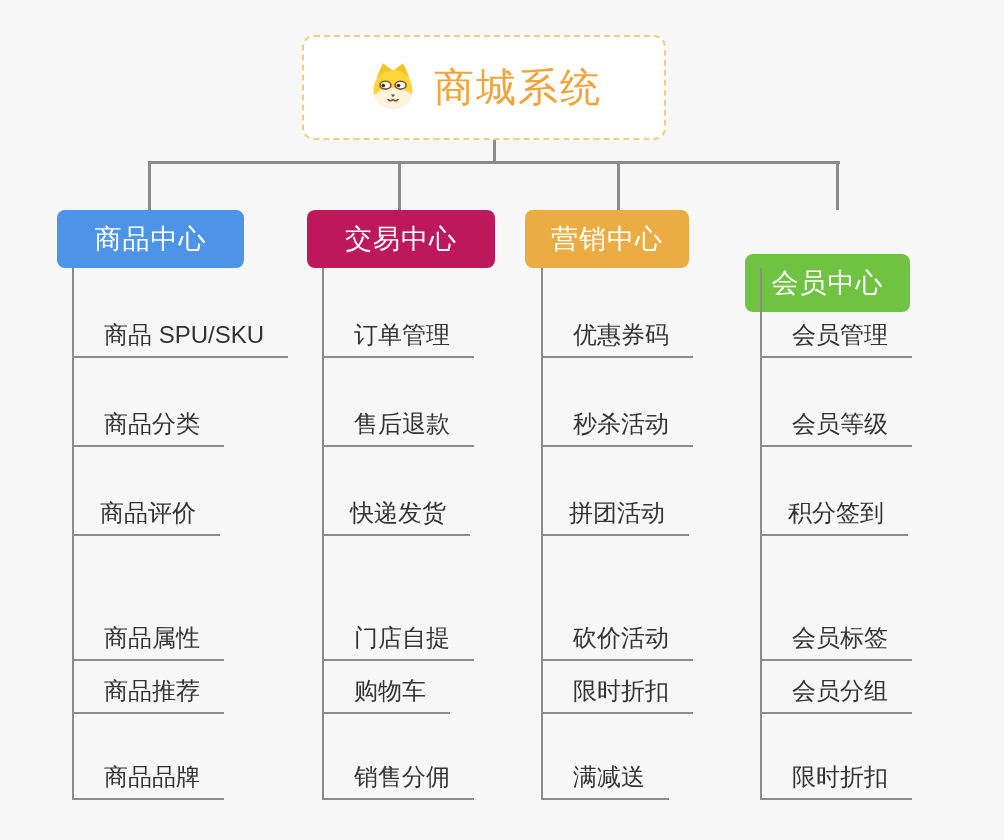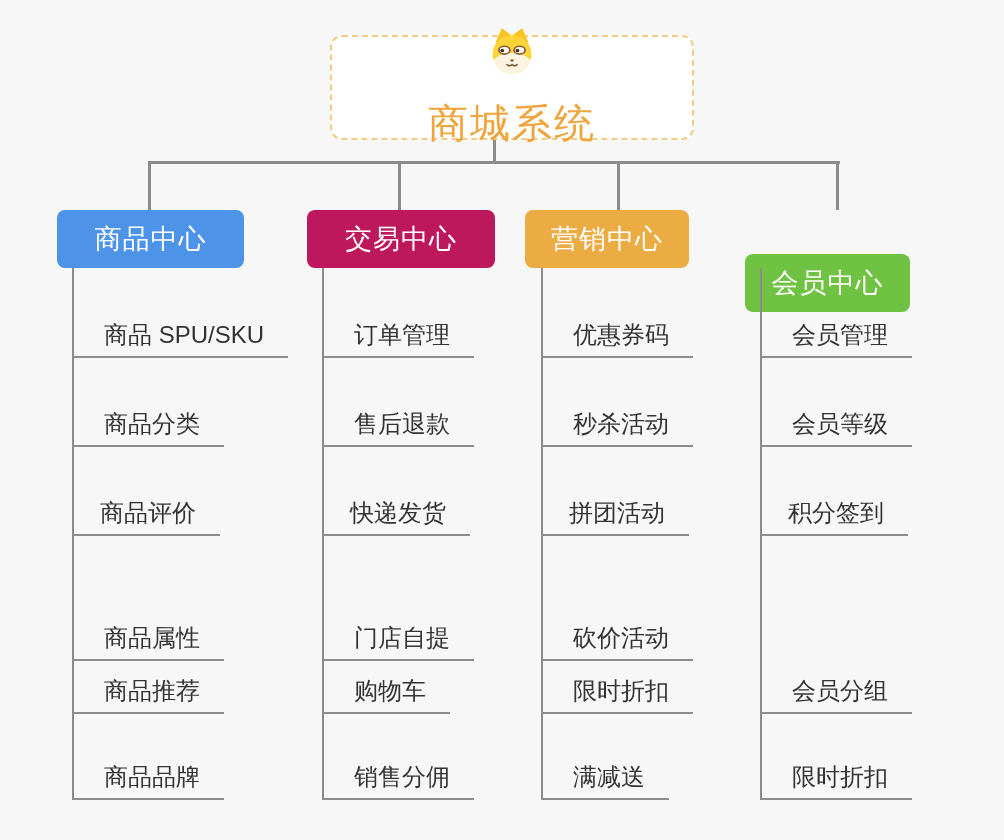--- a/index.html
+++ b/index.html
@@ -14,30 +14,29 @@
     height: 840px;
     background: #f7f7f7;
     overflow: hidden;
   }
   .line {
     position: absolute;
     background: #8b8b8b;
   }
   .root-node {
     position: absolute;
-    left: 330px; top: 35px;
+    left: 302px; top: 35px;
     width: 364px; height: 105px;
     background: #ffffff;
     border: 2px dashed #f2cc86;
     border-radius: 12px;
     display: flex;
     align-items: center;
     justify-content: center;
     gap: 14px;
-    flex-direction: column;
   }
   .root-title {
     font-size: 40px;
     letter-spacing: 2px;
     color: #f0a43c;
   }
   .branch-header {
     position: absolute;
     top: 210px;
     height: 58px;
@@ -156,17 +155,18 @@
     <div class="leaf leaf-r4">砍价活动</div>
     <div class="leaf leaf-r5">限时折扣</div>
     <div class="leaf leaf-r6">满减送</div>
   </div>
 
   <div class="branch-col col-4">
     <div class="trunk"></div>
     <div class="leaf leaf-r1">会员管理</div>
     <div class="leaf leaf-r2">会员等级</div>
     <div class="leaf leaf-r3">积分签到</div>
+    <div class="leaf leaf-r4">会员标签</div>
     <div class="leaf leaf-r5">会员分组</div>
     <div class="leaf leaf-r6">限时折扣</div>
   </div>
 
 </div>
 
 </body></html>

